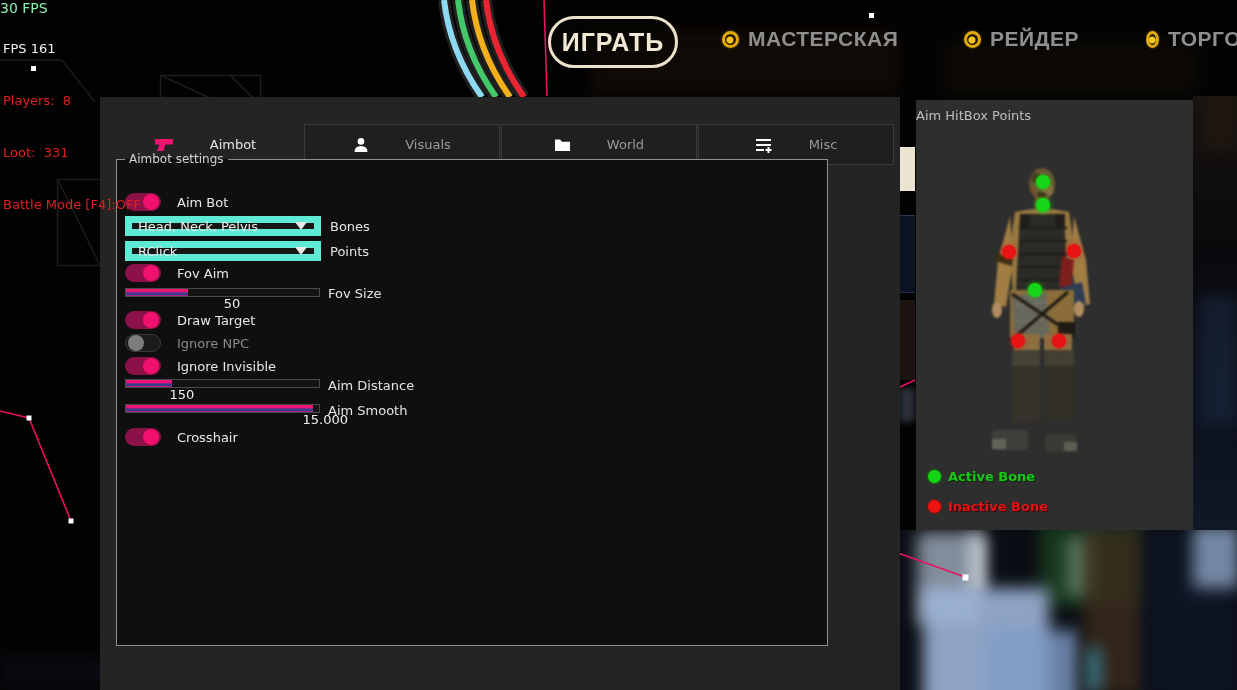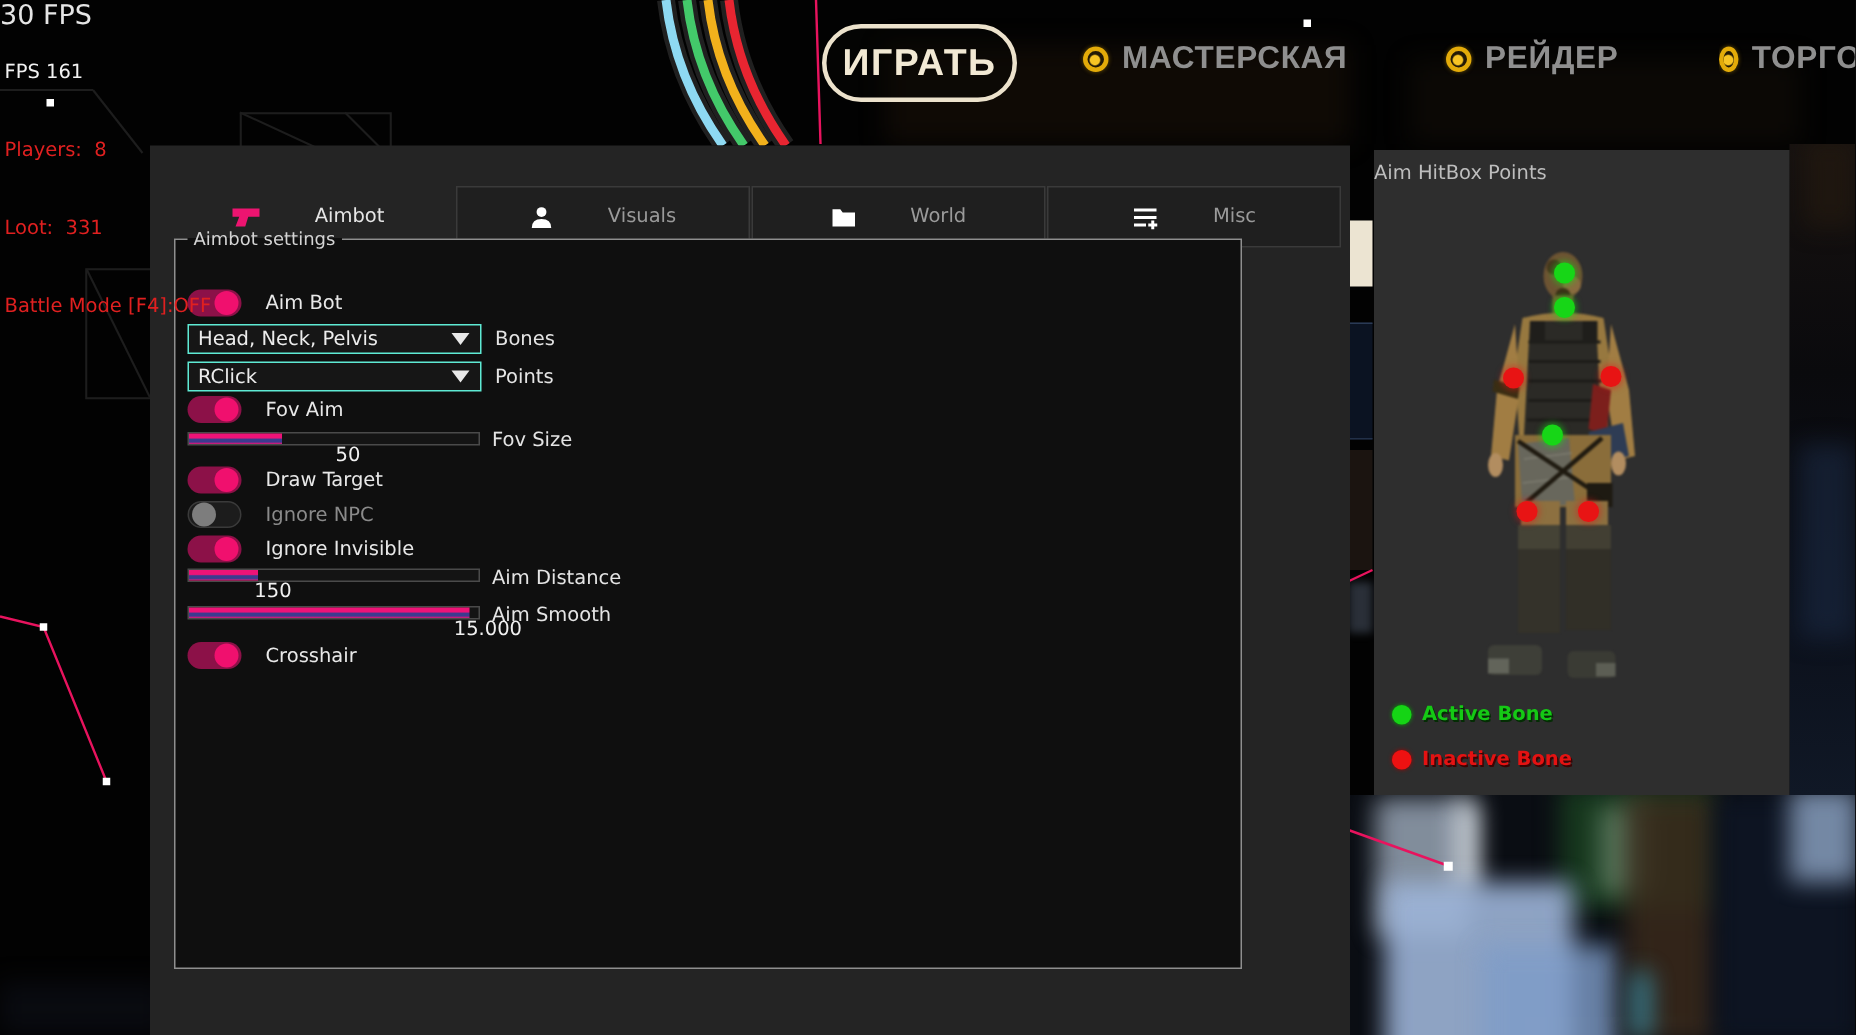--- a/index.html
+++ b/index.html
@@ -16,21 +16,21 @@
     background:#0a0d13; overflow:hidden; }
   #right-strip { position:absolute; left:1193px; top:96px; width:44px; height:434px;
     background:linear-gradient(#171210 0%, #0a0a0d 35%, #0c111c 75%, #101826 100%); overflow:hidden;}
   .gap-piece { position:absolute; }
   #wirebox-svg, #tracer-svg, #rainbow-svg { position:absolute; pointer-events:none; }
   #tracer-svg { z-index:4; }
 
   
   #stats { position:absolute; left:3px; top:0; z-index:30; font-size:13px; white-space:pre; }
   #stats .line { margin-bottom:7px; }
-  .fps-green { color:#e5e5e5; position:absolute; left:0px; top:0px; z-index:31; font-size:18px;}
+  .fps-green { color:#86efac; position:absolute; left:0px; top:0px; z-index:31; font-size:14px;}
   .st-white { color:#f2f2f2; }
   .st-red { color:#e02020; }
 
   
   #play-btn { position:absolute; left:548px; top:16px; width:130px; height:52px; z-index:6;
     border:3px solid #ece2cc; border-radius:28px; display:flex; align-items:center; justify-content:center;
     color:#f2e9d4; font-family:"Liberation Sans", sans-serif; font-weight:bold; font-size:25px; letter-spacing:1px;
     background:rgba(10,8,5,.35); cursor:pointer; }
   .gm-item { position:absolute; top:27px; z-index:6; display:flex; align-items:center; gap:9px;
     color:#8f8f8f; font-family:"Liberation Sans", sans-serif; font-weight:bold; font-size:21px; letter-spacing:.5px; cursor:pointer;}
@@ -57,21 +57,21 @@
   .toggle { width:36px; height:18px; border-radius:10px; position:relative; cursor:pointer; }
   .toggle .knob { position:absolute; top:1px; width:16px; height:16px; border-radius:50%; }
   .toggle-row.on .toggle { background:#8c1148; }
   .toggle-row.on .knob { right:2px; background:#f0106e; }
   .toggle-row.off .toggle { background:#1c1c1c; border:1px solid #3a3a3a; }
   .toggle-row.off .knob { left:2px; top:0px; background:#7d7d7d; }
   .t-label { font-size:13px; color:#e8e8e8; }
   .toggle-row.off .t-label { color:#8a8a8a; }
 
   .dropdown { position:absolute; left:8px; width:196px; height:20px; background:#161616;
-    border:1px solid #5eead4; display:flex; align-items:center; cursor:pointer; }
+    border:7px solid #5eead4; display:flex; align-items:center; cursor:pointer; }
   .dd-value { font-size:13px; color:#ececec; padding-left:6px; flex:1; }
   .dd-arrow { width:0; height:0; border-left:6px solid transparent; border-right:6px solid transparent;
     border-top:8px solid #e8e8e8; margin-right:7px; }
   .ctl-label { position:absolute; font-size:13px; color:#e4e4e4; }
 
   .slider { position:absolute; left:8px; width:195px; height:9px; background:#141414;
     border:1px solid #4a4a4a; cursor:pointer; }
   .slider-fill { height:100%;
     background:linear-gradient(to bottom, #ee1377 0%, #ee1377 42%, #3c3b8f 55%, #3c3b8f 80%, #ee1377 100%); }
   .slider-value { position:absolute; font-size:13px; color:#f0f0f0; }

